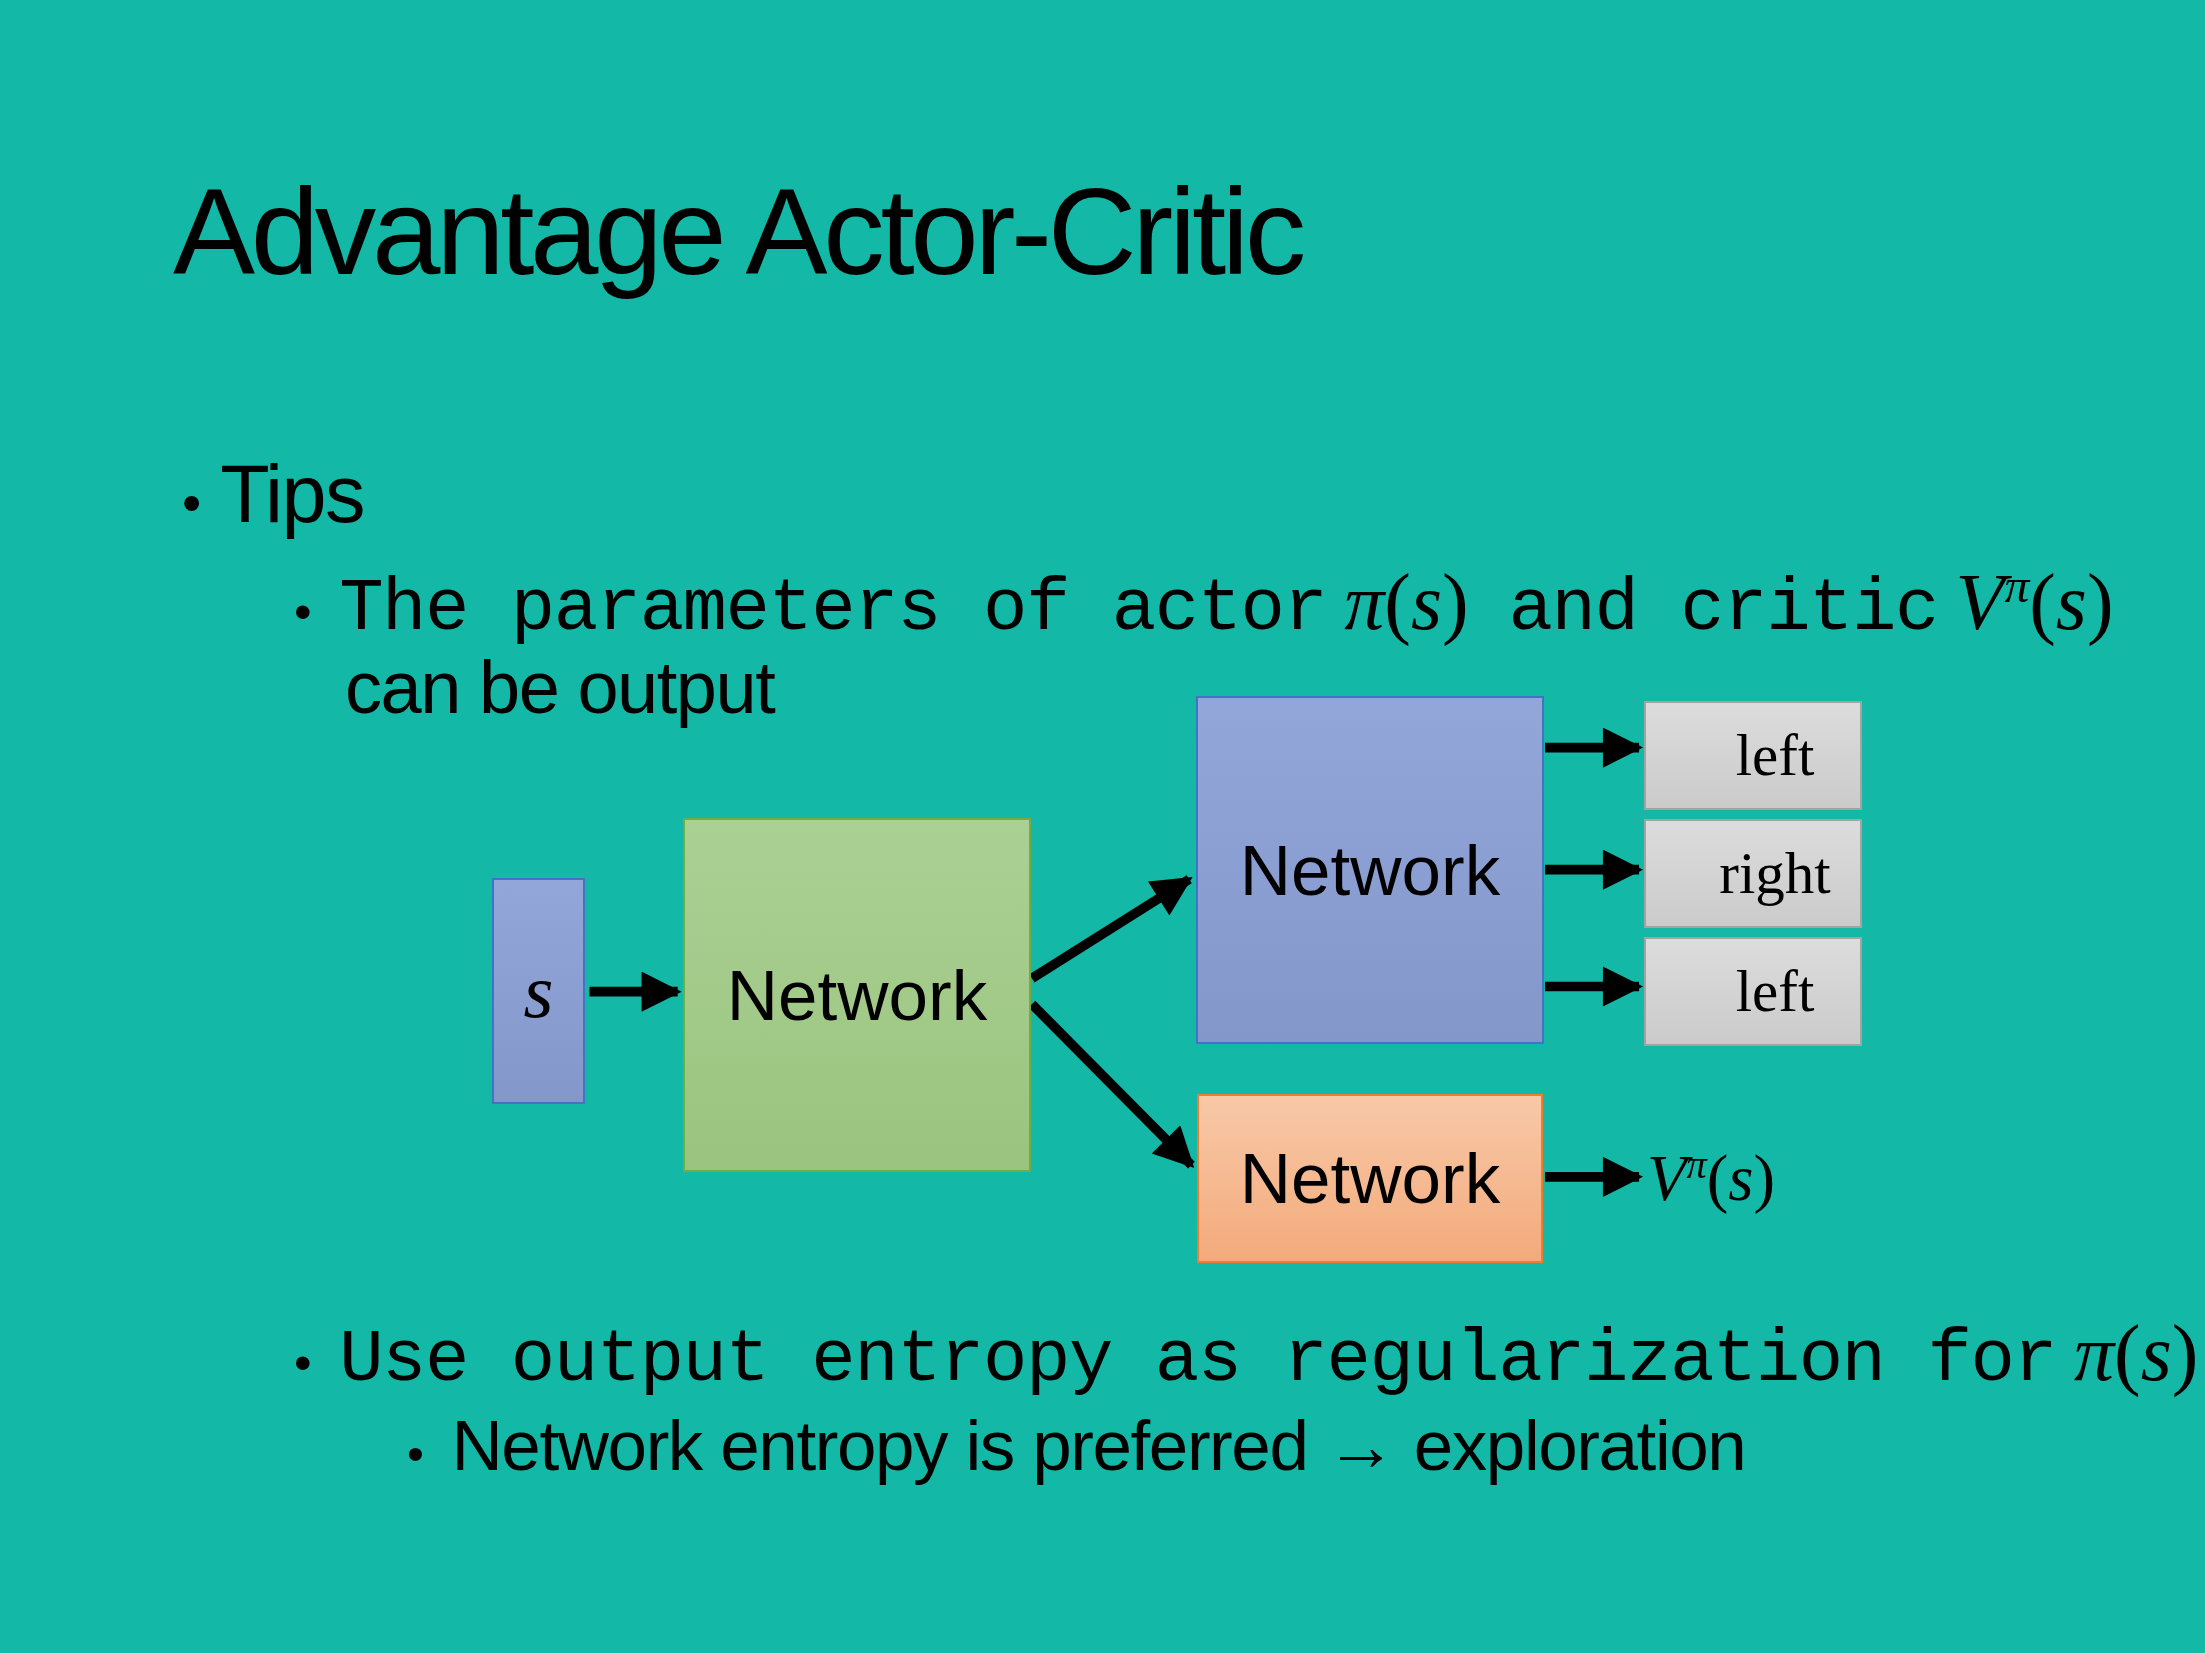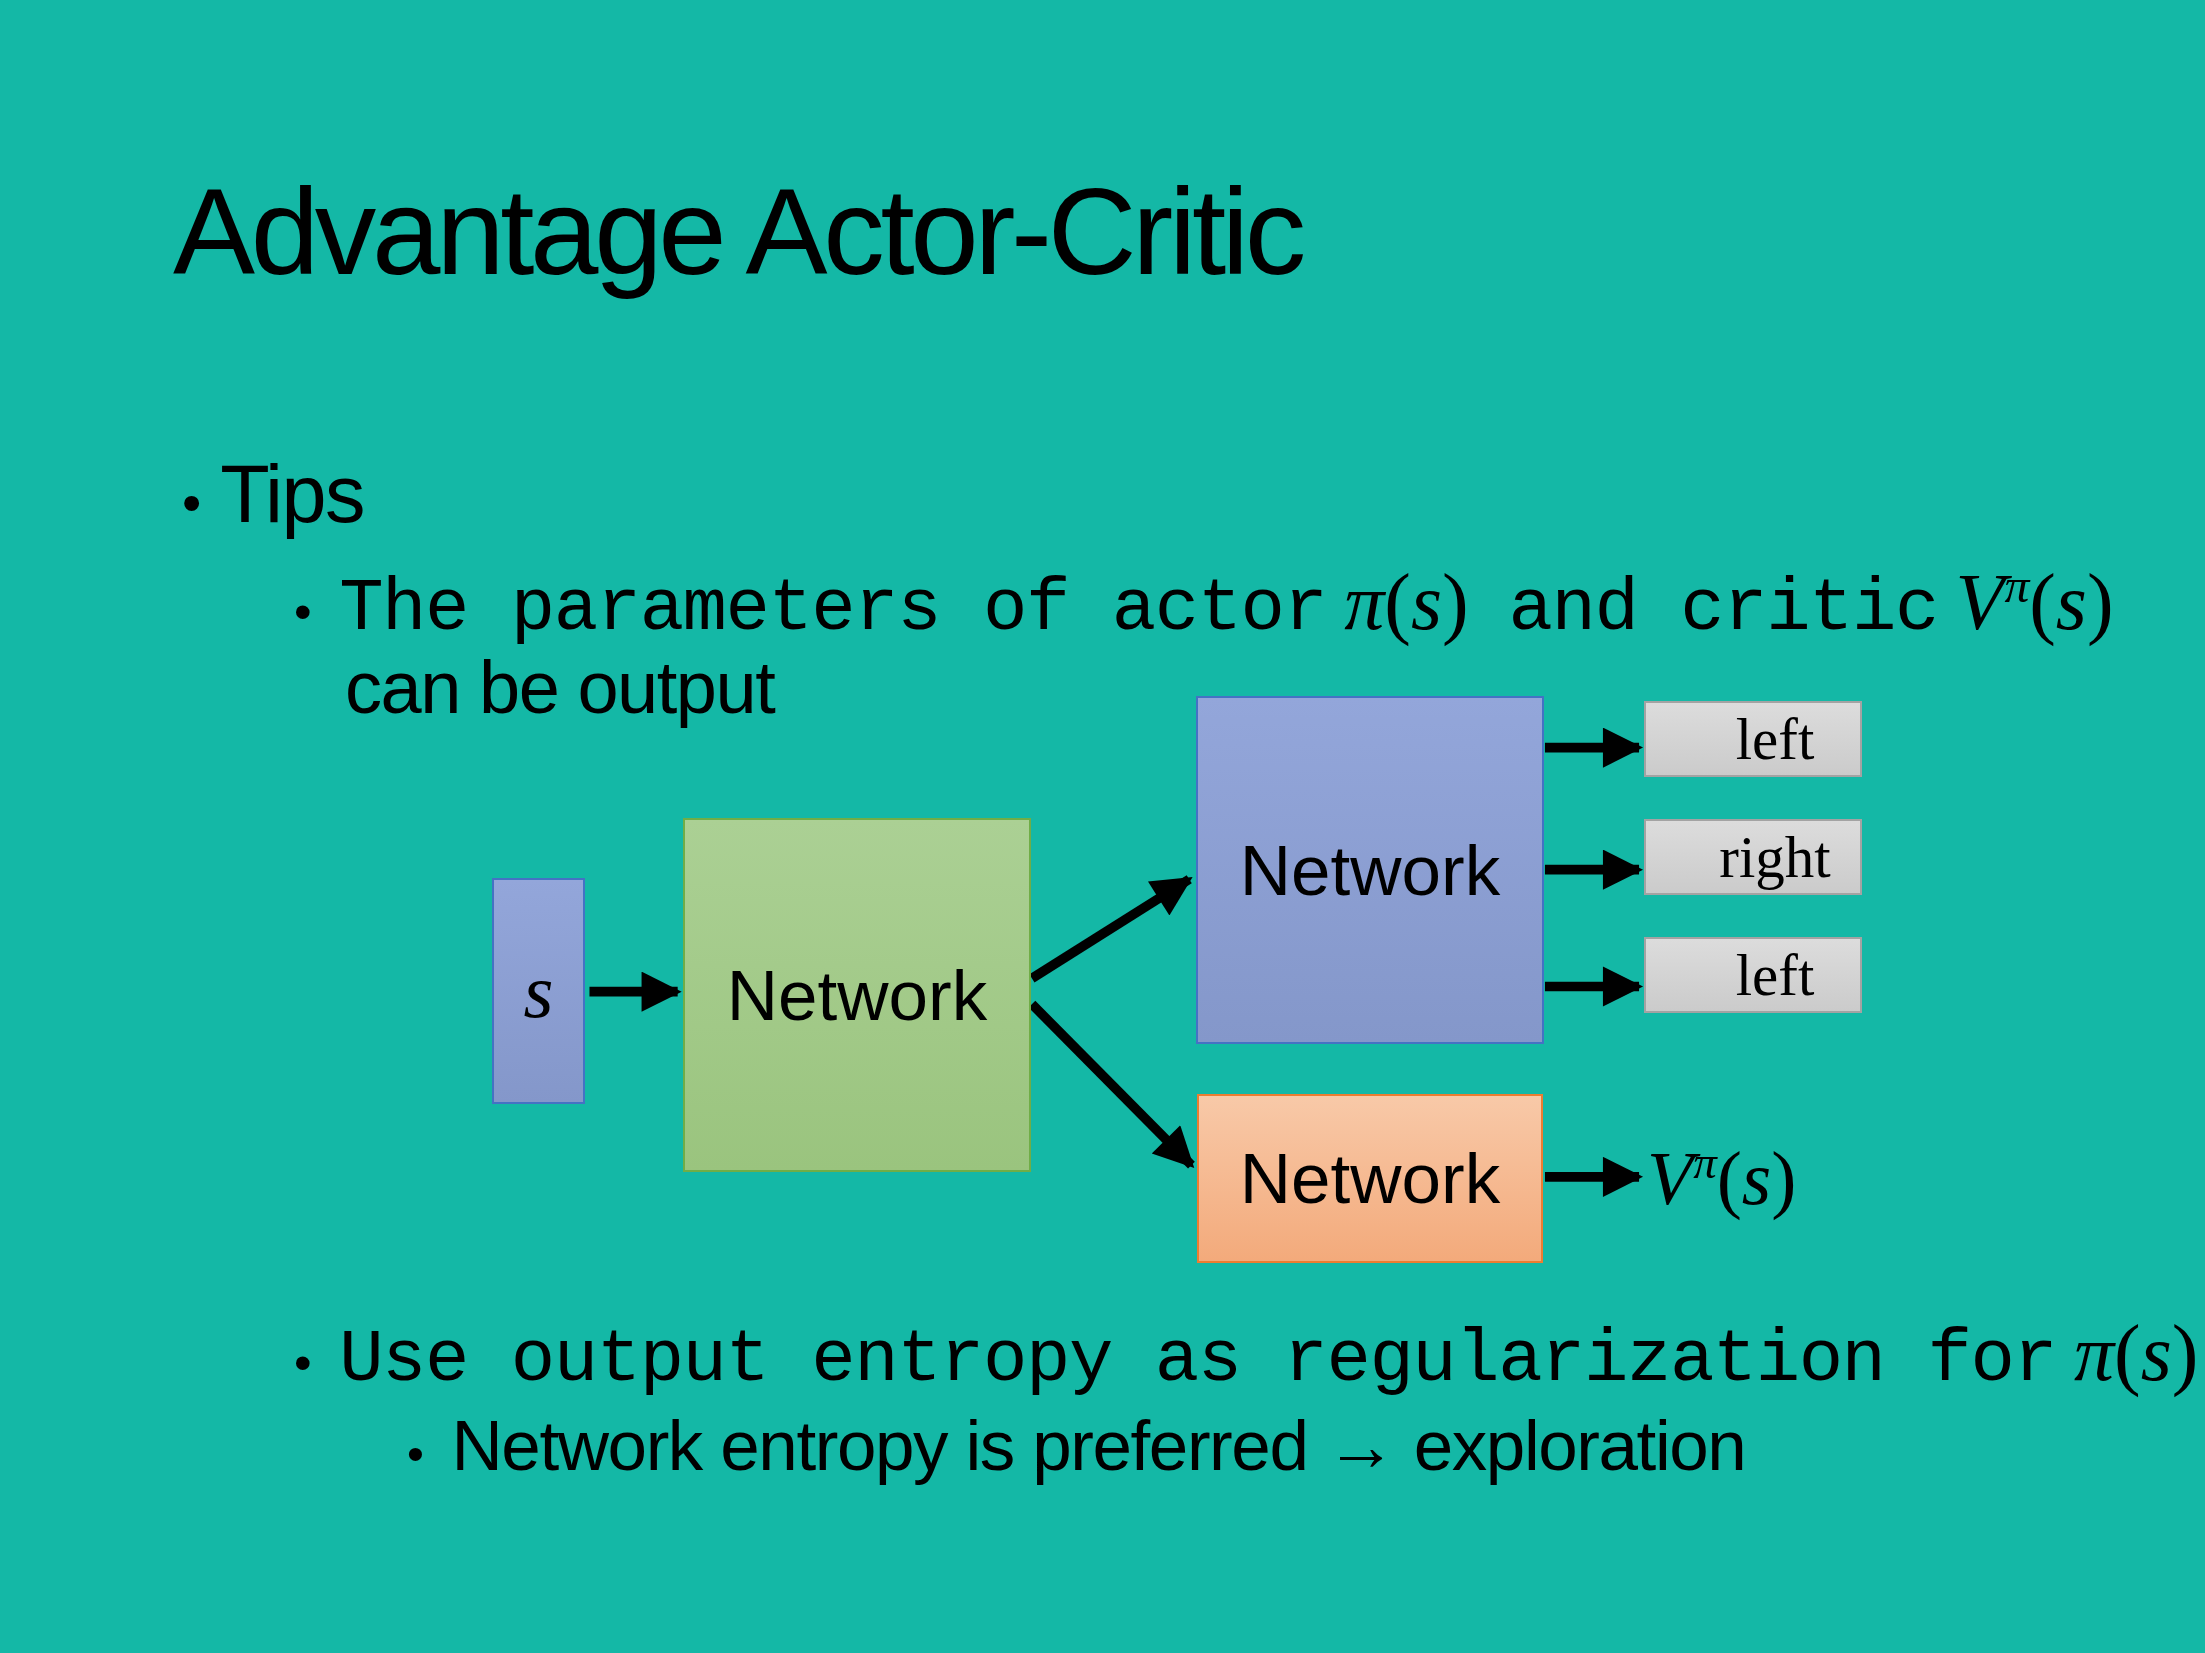--- a/index.html
+++ b/index.html
@@ -55,32 +55,32 @@
     border:2.2px solid var(--actor_border);
     font-size:71px;
   }
   .box-critic{
     left:1197px;top:1094px;width:346px;height:169px;
     background:linear-gradient(180deg,var(--critic_fill_top),var(--critic_fill_bottom));
     border:2.2px solid var(--critic_border);
     font-size:71px;
   }
   .box-action{
-    left:1644px;width:218px;height:76px;
+    left:1644px;width:218px;height:109px;
     background:linear-gradient(180deg,var(--action_fill_top),var(--action_fill_bottom));
     border:2.2px solid var(--action_border);
     font-family:"Liberation Serif",serif;font-size:59px;padding-left:44px;
   }
   .box-action-left{top:701px;}
   .box-action-right{top:819px;}
   .box-action-fire{top:937px;}
   .value-output{
     position:absolute;left:1647px;top:1094px;height:169px;
     display:flex;align-items:center;
-    font-size:70px;
+    font-size:60px;
   }
   
   .arrows{position:absolute;left:0;top:0;width:2205px;height:1654px;}
   .arrows line{stroke:var(--arrow);stroke-width:13;}
 </style>
 </head>
 <body>
 
 <div class="slide">
 

